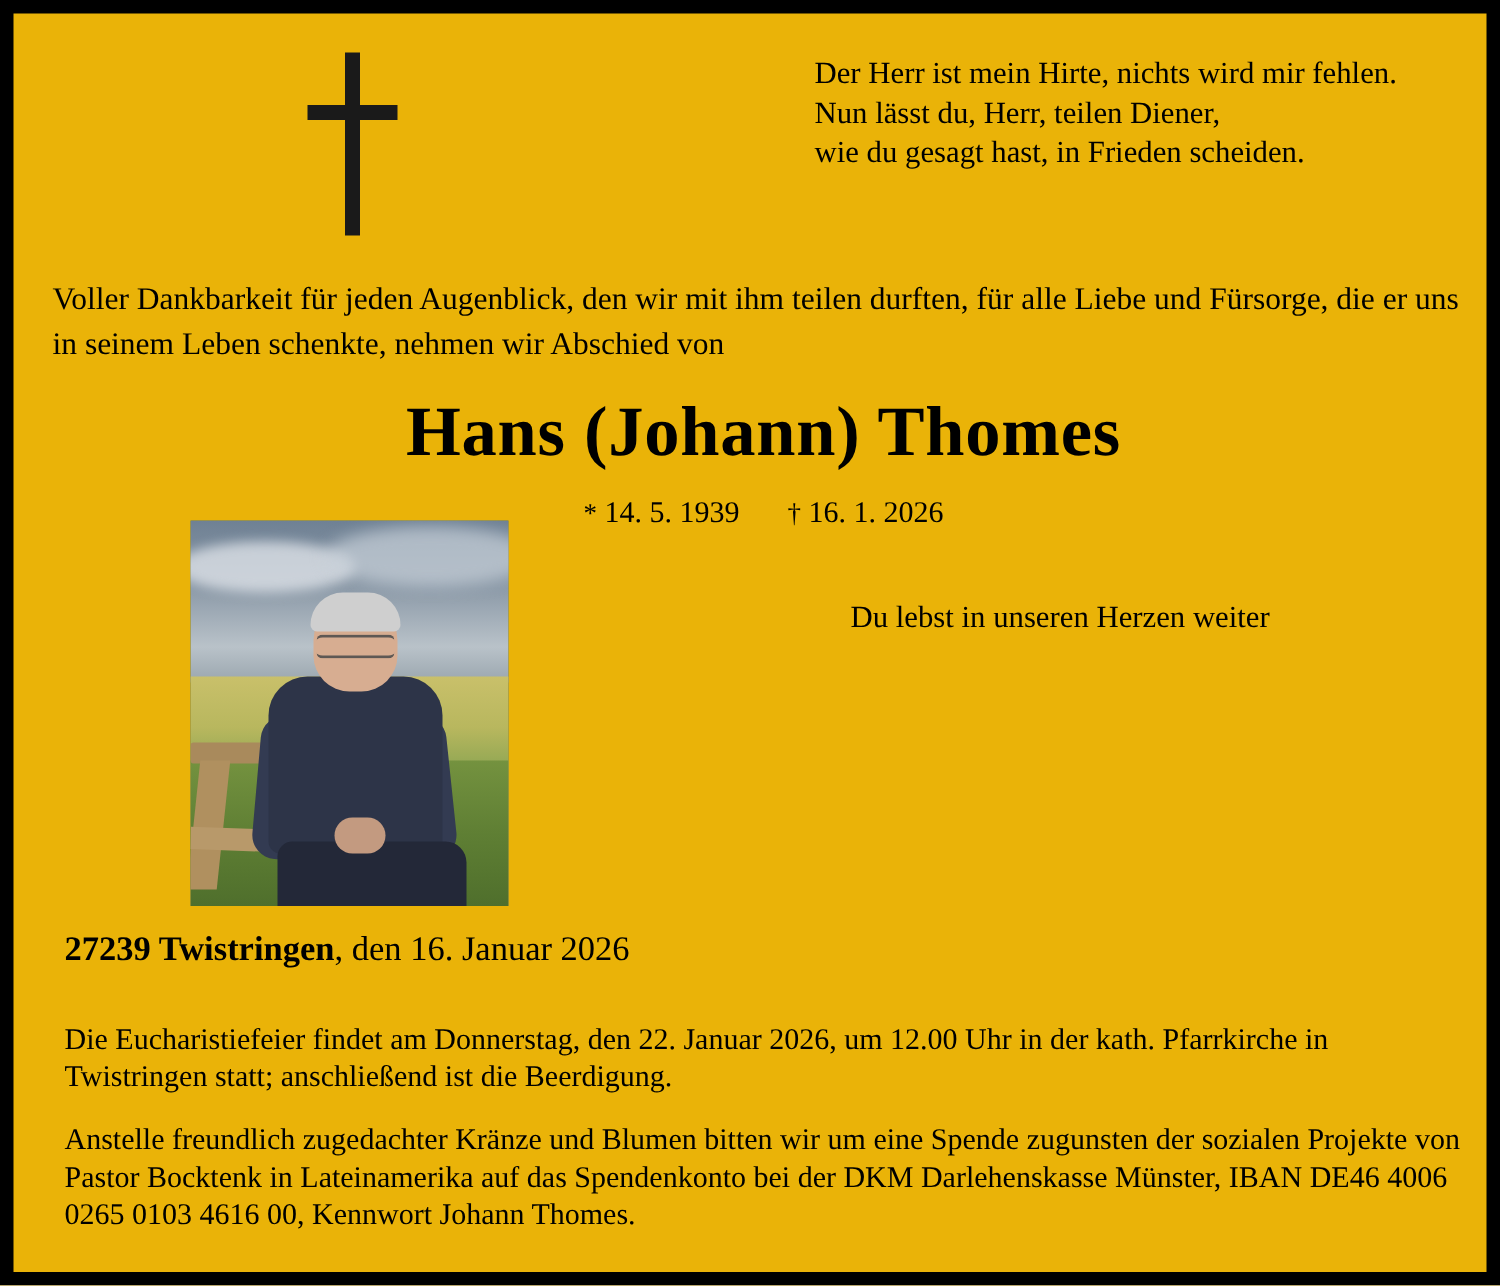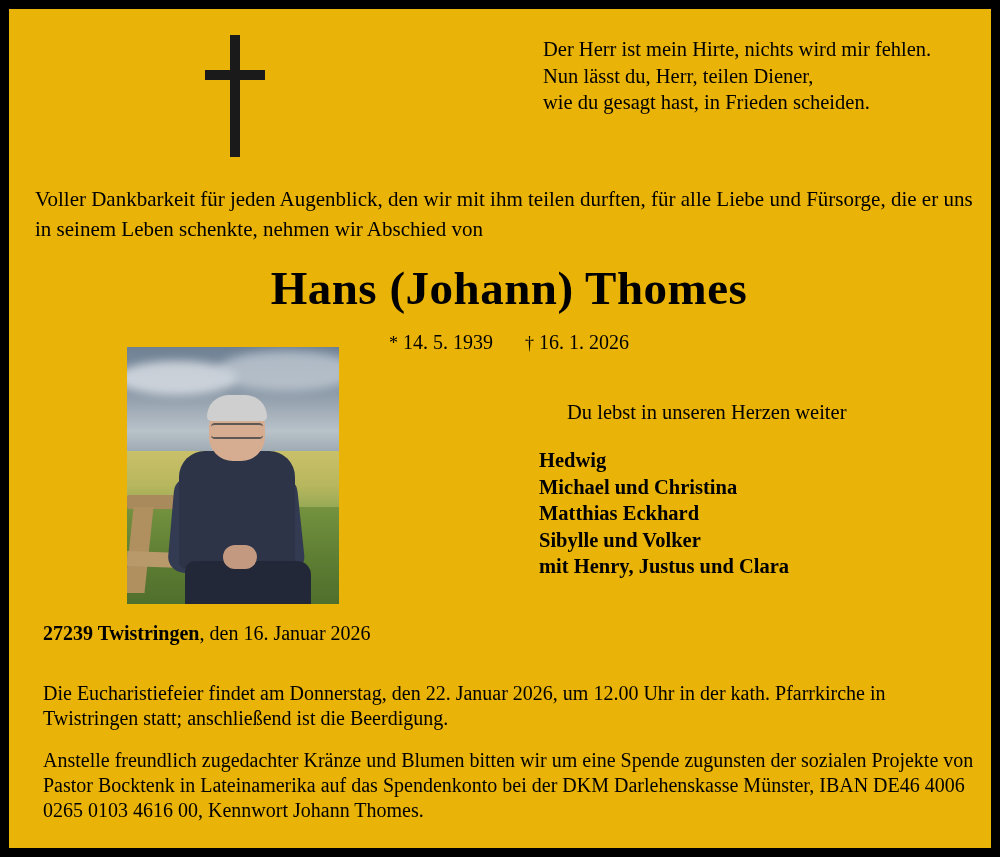--- a/index.html
+++ b/index.html
@@ -248,21 +248,21 @@
     font-weight: bold;
     line-height: 26.5px;
     white-space: nowrap;
   }
 
   
   .address {
     position: absolute;
     left: 34px;
     top: 610px;
-    font-size: 20px;
+    font-size: 23px;
     line-height: 28px;
   }
   .address .city {
     font-weight: bold;
   }
 
   
   .closing {
     position: absolute;
     left: 34px;
@@ -322,27 +322,20 @@
       <div class="body"></div>
       <div class="legs"></div>
       <div class="hands"></div>
       <div class="head"></div>
       <div class="hair"></div>
       <div class="glasses"></div>
     </div>
 
     <div class="memory">Du lebst in unseren Herzen weiter</div>
 
-    <div class="family">
-      <div>Hedwig</div>
-      <div>Michael und Christina</div>
-      <div>Matthias Eckhard</div>
-      <div>Sibylle und Volker</div>
-      <div>mit Henry, Justus und Clara</div>
-    </div>
 
     <div class="address">
       <div>
         <span class="city">27239 Twistringen</span><span>, den 16. Januar 2026</span>
       </div>
     </div>
 
     <div class="closing">
       <p class="p1">Die Eucharistiefeier findet am Donnerstag, den 22. Januar 2026, um 12.00 Uhr in der kath. Pfarrkirche in Twistringen statt; anschließend ist die Beerdigung.</p>
       <p class="p2">Anstelle freundlich zugedachter Kränze und Blumen bitten wir um eine Spende zugunsten der sozialen Projekte von Pastor Bocktenk in Lateinamerika auf das Spendenkonto bei der DKM Darlehenskasse Münster, IBAN DE46 4006 0265 0103 4616 00, Kennwort Johann Thomes.</p>

